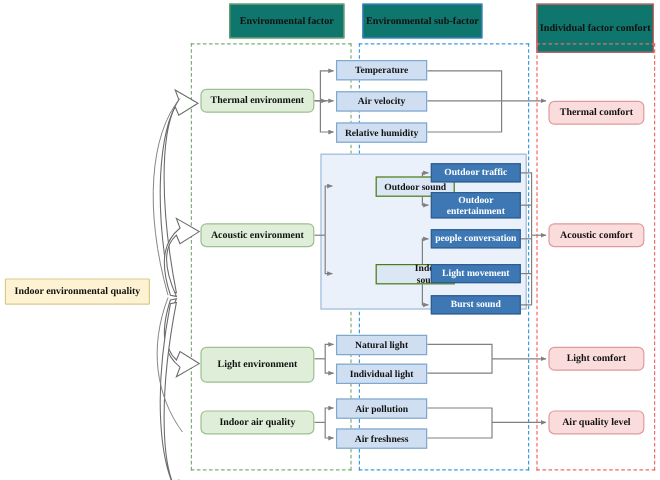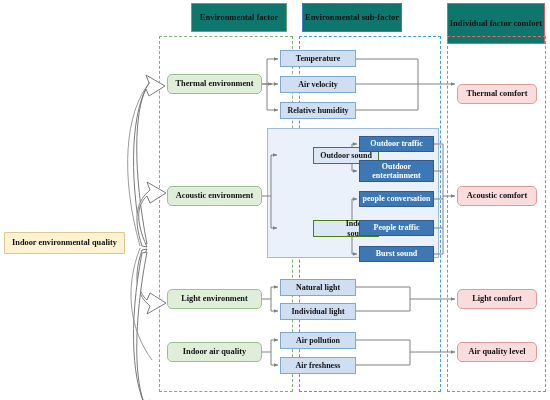--- a/index.html
+++ b/index.html
@@ -122,34 +122,34 @@
       <path d="M356,340 L410,340 L410,352"></path>
       <path d="M356,365 L410,365 L410,352"></path>
       <path d="M410,352 L455,352" marker-end="url(#ar)"></path>
     </g>
   </svg>
 
   <div class="node n-root" style="left:4px;top:232px;width:121px;height:22px;">Indoor environmental quality</div>
 
   <div class="node n-env" style="left:167px;top:74px;width:95px;height:20px;">Thermal environment</div>
   <div class="node n-env" style="left:167px;top:186px;width:95px;height:20px;">Acoustic environment</div>
-  <div class="node n-env" style="left:167px;top:289px;width:95px;height:20px;">Light environment</div>
+  <div class="node n-env" style="left:167px;top:289px;width:95px;height:30px;">Light environment</div>
   <div class="node n-env" style="left:167px;top:342px;width:95px;height:20px;">Indoor air quality</div>
 
   <div class="node n-sub" style="left:280px;top:50px;width:76px;height:17px;">Temperature</div>
   <div class="node n-sub" style="left:280px;top:76px;width:76px;height:17px;">Air velocity</div>
   <div class="node n-sub" style="left:280px;top:102px;width:76px;height:17px;">Relative humidity</div>
 
   <div class="node n-sub2" style="left:279px;top:147px;width:66px;height:17px;">Outdoor sound</div>
   <div class="node n-sub2" style="left:279px;top:220px;width:66px;height:17px;padding-left:23px;">Indoor sound</div>
 
   <div class="node n-deep" style="left:359px;top:136px;width:75px;height:16px;">Outdoor traffic</div>
   <div class="node n-deep" style="left:359px;top:160px;width:75px;height:22px;line-height:9.5px;">Outdoor entertainment</div>
   <div class="node n-deep" style="left:359px;top:191px;width:75px;height:16px;">people conversation</div>
-  <div class="node n-deep" style="left:359px;top:220px;width:75px;height:16px;">People traffic</div>
+  <div class="node n-deep" style="left:359px;top:220px;width:75px;height:16px;">Light movement</div>
   <div class="node n-deep" style="left:359px;top:246px;width:75px;height:16px;">Burst sound</div>
 
   <div class="node n-sub" style="left:280px;top:279px;width:76px;height:17px;">Natural light</div>
   <div class="node n-sub" style="left:280px;top:303px;width:76px;height:17px;">Individual light</div>
 
   <div class="node n-sub" style="left:280px;top:332px;width:76px;height:17px;">Air pollution</div>
   <div class="node n-sub" style="left:280px;top:357px;width:76px;height:17px;">Air freshness</div>
 
   <div class="node n-comfort" style="left:457px;top:84px;width:80px;height:20px;">Thermal comfort</div>
   <div class="node n-comfort" style="left:457px;top:186px;width:80px;height:20px;">Acoustic comfort</div>

